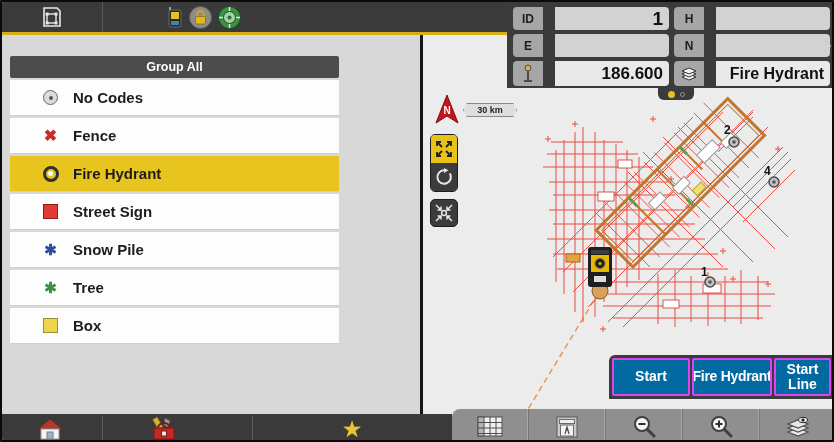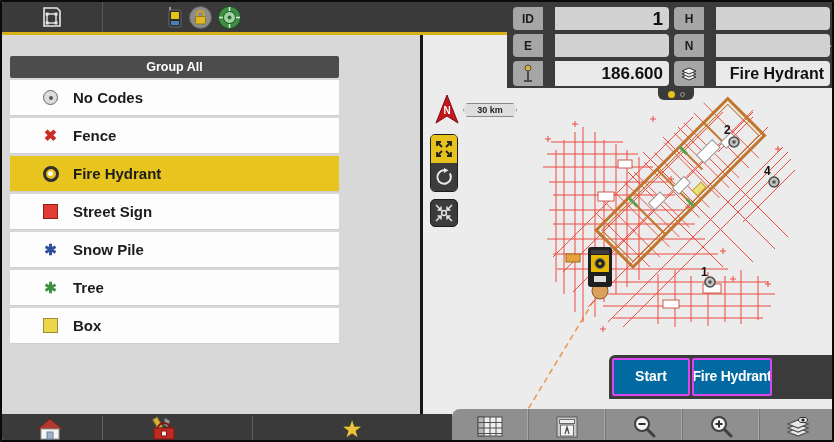--- a/index.html
+++ b/index.html
@@ -352,20 +352,21 @@
           <path d="M18 18 L13 13 M13 16.5 V13 H16.5"></path>
           <circle cx="10" cy="10" r="2.4"></circle>
         </g>
       </svg>
     </div>
   </div>
 
   <div class="start-strip">
     <div class="act-btn b1">Start</div>
     <div class="act-btn b2">Fire Hydrant</div>
+    <div class="act-btn b3">Start Line</div>
   </div>
 
   <div class="info-panel">
     <div class="field">
       <span class="f-label">ID</span>
       <span class="f-value v-id">1</span>
     </div>
     <div class="field">
       <span class="f-label">H</span>
       <span class="f-value"></span>

